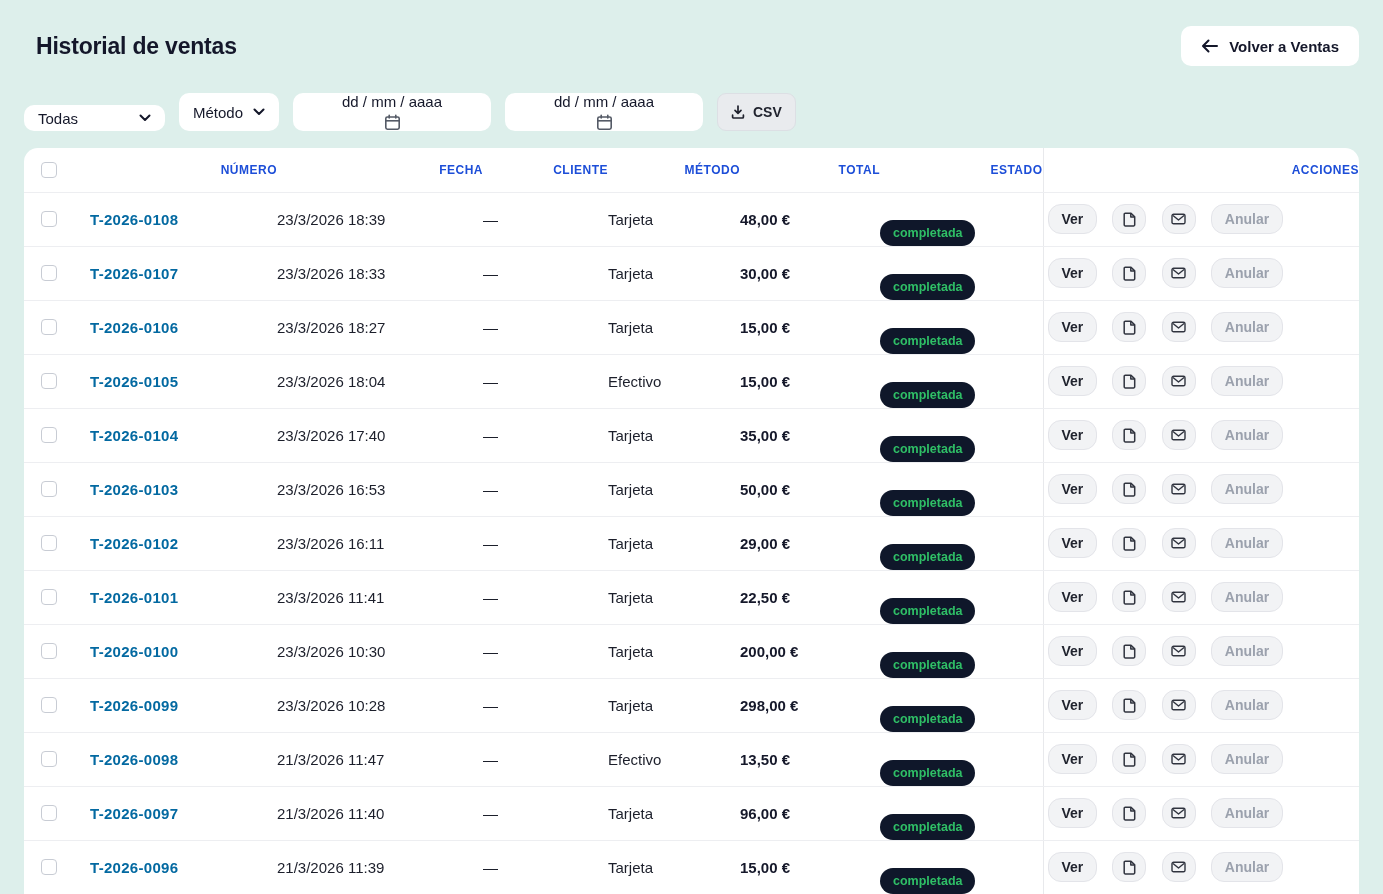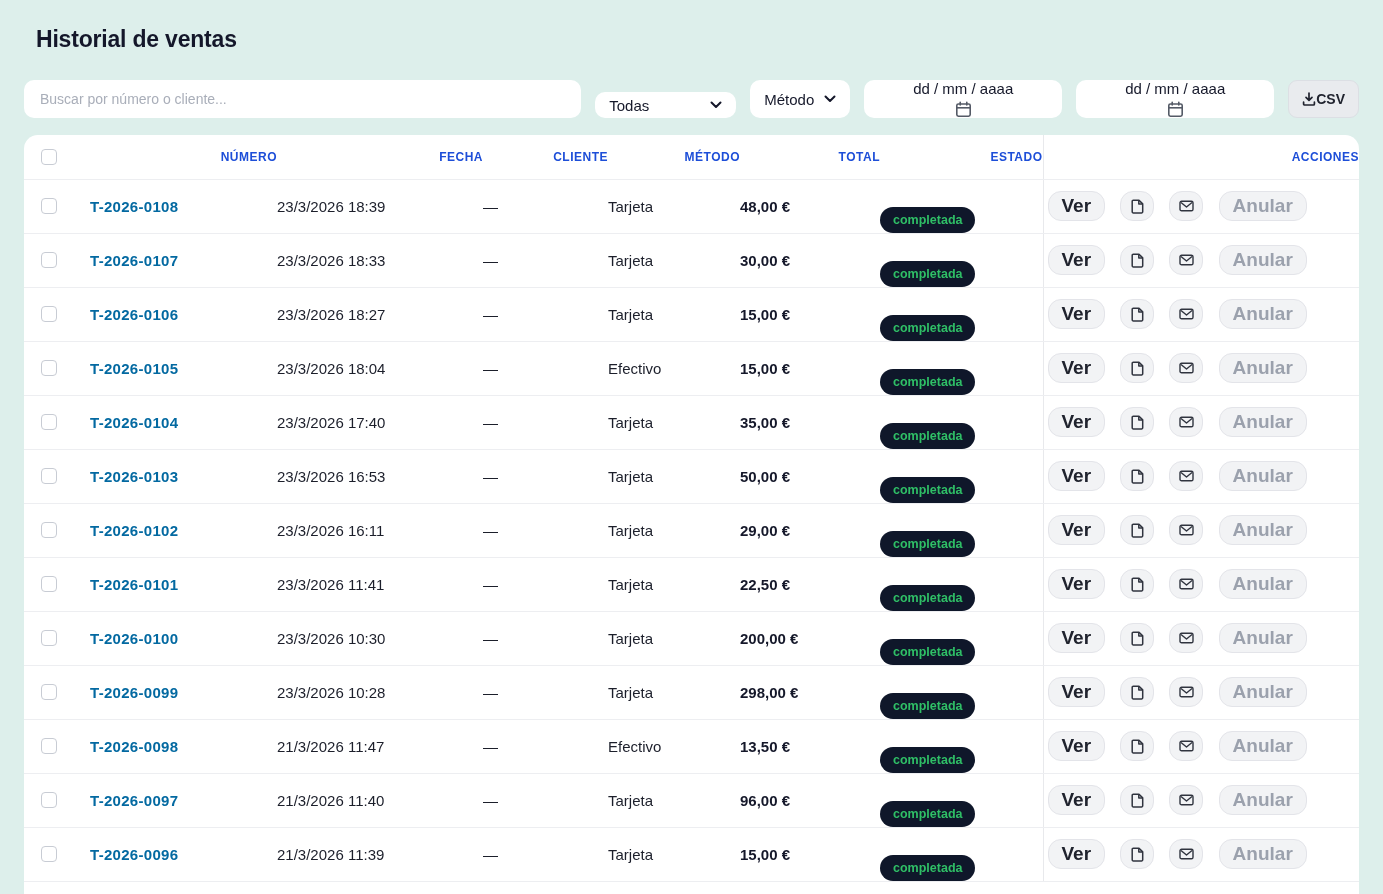--- a/index.html
+++ b/index.html
@@ -31,21 +31,21 @@
   .search-input::placeholder { color: #a9aeb9; }
   .select-box, .date-box {
     background: #fff; border-radius: 10px; display: flex; align-items: center;
     justify-content: space-between; padding: 0 14px; font-size: 15px; color: #15182a;
     cursor: pointer; flex: none;
   }
   .select-status { width: 141px; margin-top: 12px; }
   .select-method { width: 100px; }
   .date-box { width: 198px; padding: 0 13px; flex-direction: column; }
   .csv-btn {
-    flex: none; display: inline-flex; align-items: center; 
+    flex: none; display: inline-flex; align-items: center; gap: 8px;
     background: #e9ebee; border: 1px solid #dcdfe4; border-radius: 9px;
     padding: 0 13px; font-family: inherit; font-size: 14px; font-weight: 700; color: #20232e;
     cursor: pointer;
   }
 
   
   .card { background: #fff; border-radius: 14px; min-height: 780px; overflow: hidden; }
   table { width: 100%; border-collapse: collapse; table-layout: fixed; }
   thead th {
     height: 44px; text-align: right; vertical-align: middle;
@@ -65,38 +65,45 @@
   td.col-numero { font-weight: 700; letter-spacing: 0.3px; color: #0369a1; }
   td.col-total  { font-weight: 700; color: #15182a; }
   .actions-col { border-left: 1px solid #e8e9ec; padding-left: 4px; }
   .badge {
     display: inline-block; background: #0f172a; color: #2fbf66;
     font-size: 12.5px; font-weight: 700; border-radius: 999px; padding: 6px 13px; margin-top: 27px;
   }
   .btn {
     display: inline-flex; align-items: center; justify-content: center;
     height: 30px; background: #f2f3f5; border: 1px solid #e3e4e9; border-radius: 13px;
-    font-family: inherit; font-size: 19px; font-weight: 600; color: #20232e;
+    font-family: inherit; font-size: 14px; font-weight: 600; color: #20232e;
     padding: 0 13px; margin-right: 11px; cursor: pointer; vertical-align: middle;
   }
   .btn.icon-btn { width: 34px; padding: 0; }
   .btn.btn-anular { color: #9ba1ad; }
   .icon { display: inline-flex; }
 </style>
 </head>
 <body>
 
 <div class="page">
 
   <div class="page-header">
     <h1 class="page-title">Historial de ventas</h1>
+    <button class="back-btn">
+      <span class="icon">
+        <svg width="17" height="14" viewBox="0 0 17 14">
+            <path d="M7.5 1.5 L2 7 L7.5 12.5 M2.3 7 H16" stroke="#14172a" stroke-width="2" fill="none" stroke-linecap="round" stroke-linejoin="round"></path>
+          </svg>
+      </span>
+      <span>Volver a Ventas</span>
+    </button>
   </div>
 
   <div class="filters">
-    <input class="search-input" type="text" placeholder="Buscar por número o cliente..." style="">
     <div class="select-box select-status">
       <span>Todas</span>
       <span class="icon">
         <svg width="12" height="8" viewBox="0 0 12 8">
             <path d="M1.5 1.5 L6 6 L10.5 1.5" stroke="#14172a" stroke-width="2" fill="none" stroke-linecap="round" stroke-linejoin="round"></path>
           </svg>
       </span>
     </div>
     <div class="select-box select-method">
       <span>Método</span>

